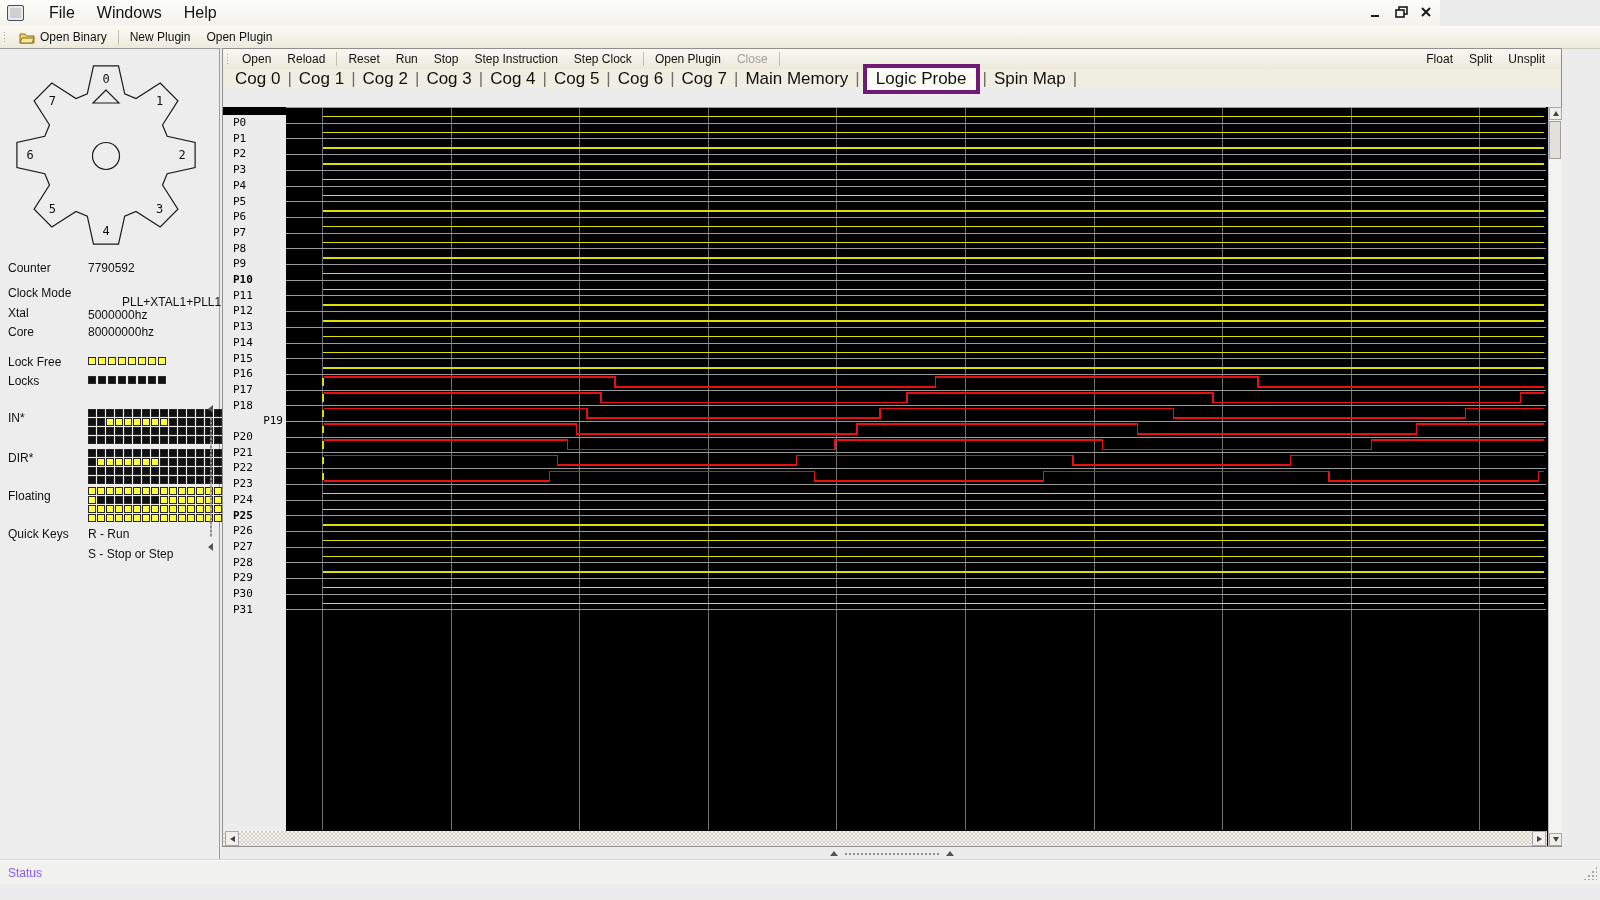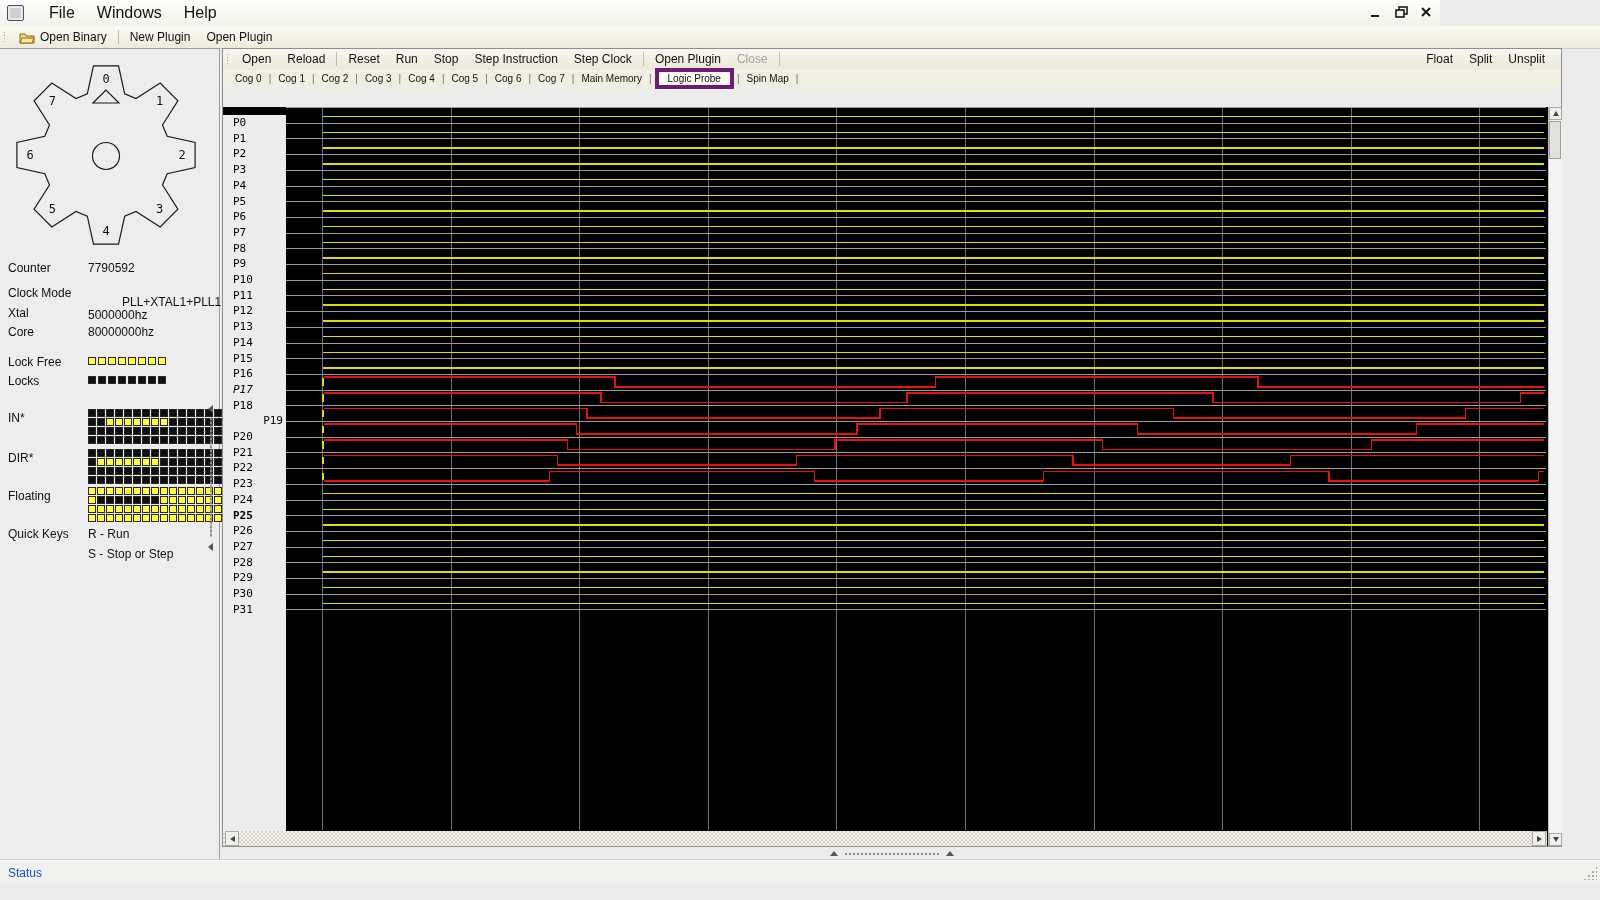--- a/index.html
+++ b/index.html
@@ -42,21 +42,21 @@
     border-right:5px solid #555;position:absolute;left:1px;}
   
   #mainpanel{left:222px;top:48px;width:1338px;height:797px;background:#ececec;
     border:1px solid #8f8f8f;}
   #emutoolbar{left:0;top:0;width:1338px;height:20px;
     background:linear-gradient(#f9f8f1,#ece9da);display:flex;align-items:center;font-size:12px;}
   #emutoolbar-right{position:absolute;right:8px;top:0;height:20px;display:flex;align-items:center;}
   .flatbtn{padding:0 8px;cursor:default;}
   .flatbtn.disabled{color:#a3a39b;}
   #tabstrip{left:0;top:20px;width:1338px;height:19px;background:#f0eee1;
-    display:flex;align-items:center;font-size:10px;padding-left:6px;box-sizing:border-box;}
+    display:flex;align-items:center;font-size:17px;padding-left:6px;box-sizing:border-box;}
   .tab{padding:1px 6px;cursor:default;white-space:nowrap;}
   .tab.active{background:#fcfbf6;border:4px solid #701a75;padding:1px 9px;margin:0 2px;}
   .tabsep{color:#6e6e6e;padding:0 1px;}
   #probebar{left:0;top:39px;width:1338px;height:19px;
     background:linear-gradient(#f9f8f1,#ece9da);border-bottom:1px solid #8a8a8a;font-size:12px;}
   .probelabel{position:absolute;top:2px;white-space:nowrap;}
   .probeinput{position:absolute;top:1px;height:14px;border:1px solid #a8a8a8;background:#fff;
     font-family:"Liberation Sans",sans-serif;font-size:11px;padding:0 0 0 3px;}
   
   #plotwrap{left:0;top:58px;width:1338px;height:739px;background:#000;}
@@ -82,21 +82,21 @@
   .arr-left{width:0;height:0;border-top:3.5px solid transparent;border-bottom:3.5px solid transparent;border-right:5px solid #444;}
   .arr-right{width:0;height:0;border-top:3.5px solid transparent;border-bottom:3.5px solid transparent;border-left:5px solid #444;}
   
   #hsplitter{left:222px;top:848px;width:1340px;height:10px;background:#ececec;
     display:flex;align-items:center;justify-content:center;}
   #hsplitter .hdots{width:96px;height:4px;margin:0 6px;
     background-image:radial-gradient(#8f8f8f 0.9px,transparent 1.1px);background-size:4px 4px;background-position:0 1px;}
   .tri-up{width:0;height:0;border-left:4px solid transparent;border-right:4px solid transparent;border-bottom:5px solid #555;}
   
   #statusbar{left:0;top:860px;width:1600px;height:24px;background:#f1f1ee;
-    border-top:1px solid #fff;box-shadow:0 -1px 0 #d4d4cf;font-size:12px;color:#1d4ed8;
+    border-top:1px solid #fff;box-shadow:0 -1px 0 #d4d4cf;font-size:12px;color:#8b5cf6;
     display:flex;align-items:center;padding-left:8px;box-sizing:border-box;}
   #resizegrip{position:absolute;right:3px;top:866px;width:14px;height:14px;
     background-image:radial-gradient(#a9a9a4 1px,transparent 1.2px);background-size:4px 4px;
     clip-path:polygon(100% 0,100% 100%,0 100%);}
 </style>
 </head>
 <body>
 
 <div id="titlebar" class="abs">
   <div id="appicon"></div>
@@ -486,28 +486,28 @@
         <div class="pinlabel" style="top: 0px;">P0</div>
         <div class="pinlabel" style="top: 15.7px;">P1</div>
         <div class="pinlabel" style="top: 31.4px;">P2</div>
         <div class="pinlabel" style="top: 47.1px;">P3</div>
         <div class="pinlabel" style="top: 62.8px;">P4</div>
         <div class="pinlabel" style="top: 78.5px;">P5</div>
         <div class="pinlabel" style="top: 94.2px;">P6</div>
         <div class="pinlabel" style="top: 109.9px;">P7</div>
         <div class="pinlabel" style="top: 125.6px;">P8</div>
         <div class="pinlabel" style="top: 141.3px;">P9</div>
-        <div class="pinlabel" style="top: 157px;">P10</div>
+        <div class="pinlabel" style="top: 157px; font-weight: bold;">P10</div>
         <div class="pinlabel" style="top: 172.7px;">P11</div>
         <div class="pinlabel" style="top: 188.4px;">P12</div>
         <div class="pinlabel" style="top: 204.1px;">P13</div>
         <div class="pinlabel" style="top: 219.8px;">P14</div>
         <div class="pinlabel" style="top: 235.5px;">P15</div>
         <div class="pinlabel" style="top: 251.2px;">P16</div>
-        <div class="pinlabel" style="top: 266.9px; font-style: italic;">P17</div>
+        <div class="pinlabel" style="top: 266.9px;">P17</div>
         <div class="pinlabel" style="top: 282.6px;">P18</div>
         <div class="pinlabel" style="top: 298.3px; text-align: right;">P19</div>
         <div class="pinlabel" style="top: 314px;">P20</div>
         <div class="pinlabel" style="top: 329.7px;">P21</div>
         <div class="pinlabel" style="top: 345.4px;">P22</div>
         <div class="pinlabel" style="top: 361.1px;">P23</div>
         <div class="pinlabel" style="top: 376.8px;">P24</div>
         <div class="pinlabel" style="top: 392.5px; font-weight: bold;">P25</div>
         <div class="pinlabel" style="top: 408.2px;">P26</div>
         <div class="pinlabel" style="top: 423.9px;">P27</div>

